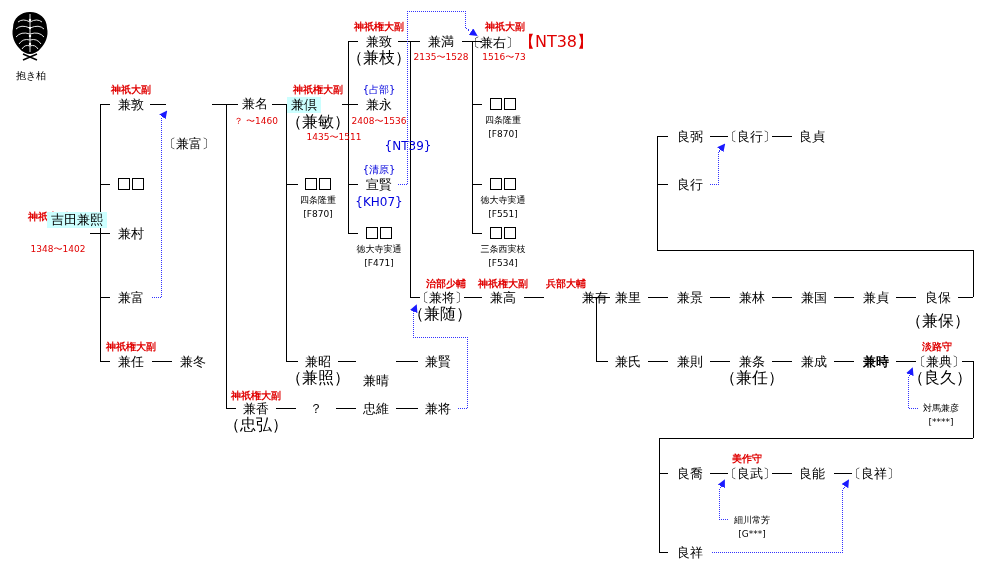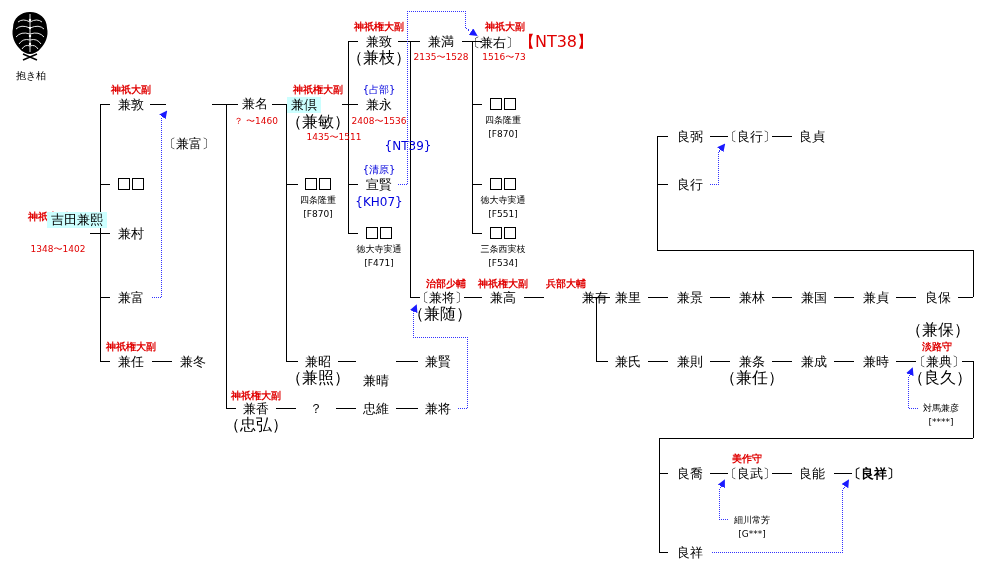--- a/index.html
+++ b/index.html
@@ -215,39 +215,39 @@
 <div class="n" style="left:503px; top:290px;">兼高</div>
 <div class="title" style="left:566px; top:279px;">兵部大輔</div>
 <div class="n" style="left:566px; top:290px;margin-left:29px;">兼有</div>
 
 <div class="n" style="left:628px; top:290px;">兼里</div>
 <div class="n" style="left:690px; top:290px;">兼景</div>
 <div class="n" style="left:752px; top:290px;">兼林</div>
 <div class="n" style="left:814px; top:290px;">兼国</div>
 <div class="n" style="left:876px; top:290px;">兼貞</div>
 <div class="n" style="left:938px; top:290px;">良保</div>
-<div class="alt" style="left:938px; top:324px;">（兼保）</div>
+<div class="alt" style="left:938px; top:315px;">（兼保）</div>
 
 <div class="n" style="left:628px; top:354px;">兼氏</div>
 <div class="n" style="left:690px; top:354px;">兼則</div>
 <div class="n" style="left:752px; top:354px;">兼条</div>
 <div class="alt" style="left:752px; top:372px;">（兼任）</div>
 <div class="n" style="left:814px; top:354px;">兼成</div>
-<div class="n" style="left:876px; top:354px;">兼時</div>
+<div class="n" style="left:876px; top:354px;font-weight:bold;">兼時</div>
 <div class="title" style="left:937px; top:342px;">淡路守</div>
 <div class="n" style="left:939px; top:354px;">〔兼典〕</div>
 <div class="alt" style="left:940px; top:372px;">（良久）</div>
 <div class="sub" style="left:941px; top:402px;">対馬兼彦</div>
 <div class="sub" style="left:941px; top:416px;">[****]</div>
 
 <div class="n" style="left:690px; top:129px;">良弼</div>
 <div class="n" style="left:750px; top:129px;">〔良行〕</div>
 <div class="n" style="left:812px; top:129px;">良貞</div>
 <div class="n" style="left:690px; top:177px;">良行</div>
 
 <div class="n" style="left:690px; top:466px;">良喬</div>
 <div class="title" style="left:747px; top:454px;">美作守</div>
 <div class="n" style="left:750px; top:466px;">〔良武〕</div>
 <div class="n" style="left:812px; top:466px;">良能</div>
-<div class="n" style="left:874px; top:466px;font-weight:bold;">〔良祥〕</div>
+<div class="n" style="left:874px; top:466px;">〔良祥〕</div>
 <div class="sub" style="left:752px; top:514px;">細川常芳</div>
 <div class="sub" style="left:752px; top:528px;">[G***]</div>
 <div class="n" style="left:690px; top:545px;">良祥</div>
 
 </body></html>

